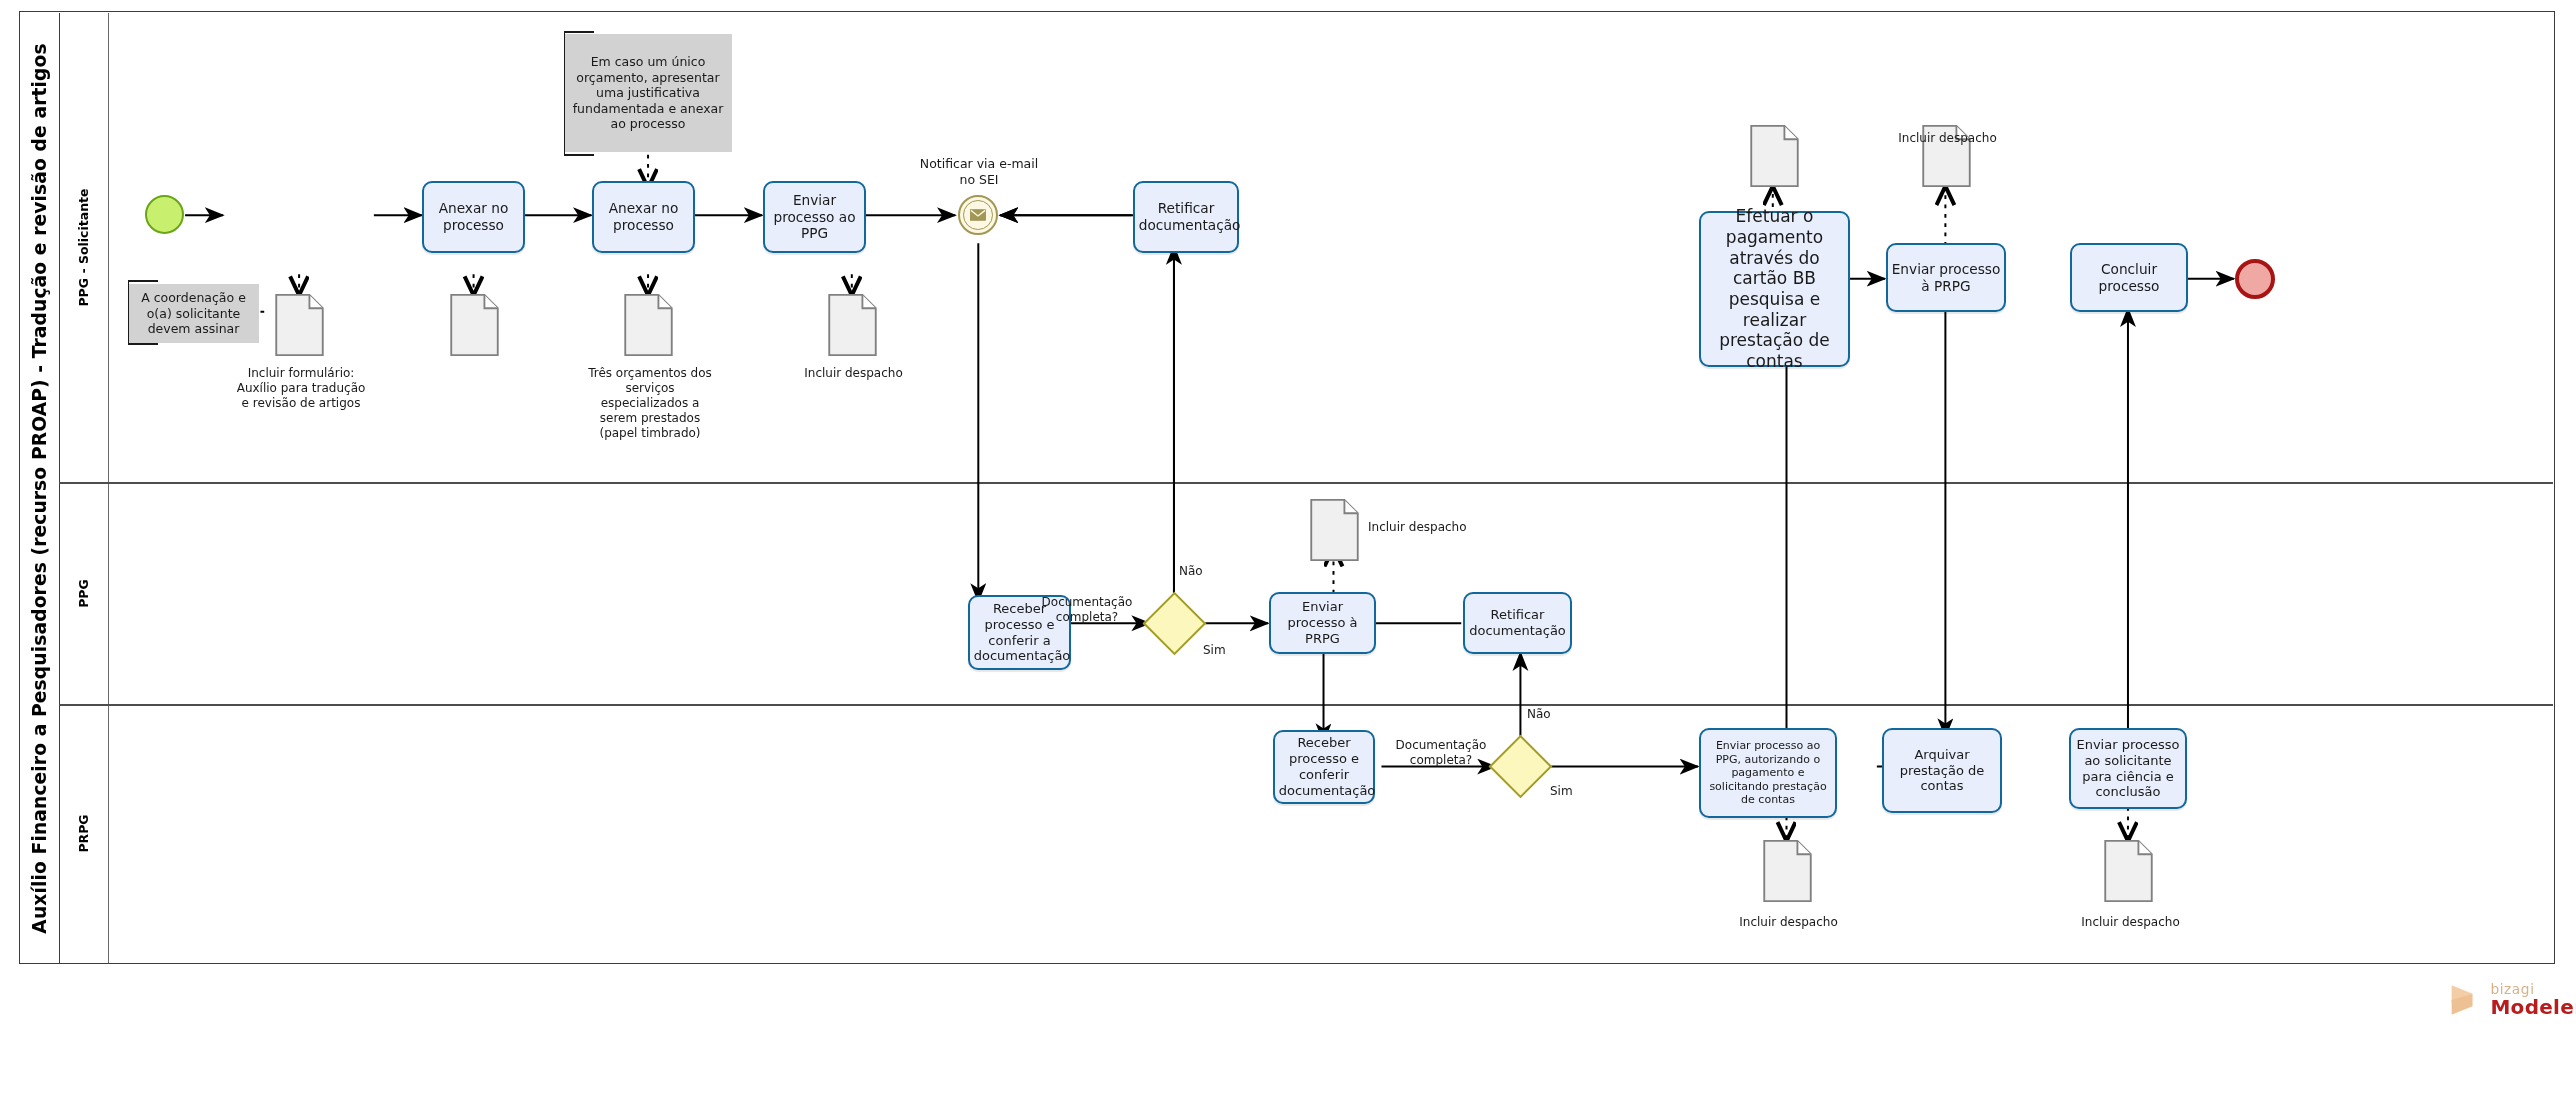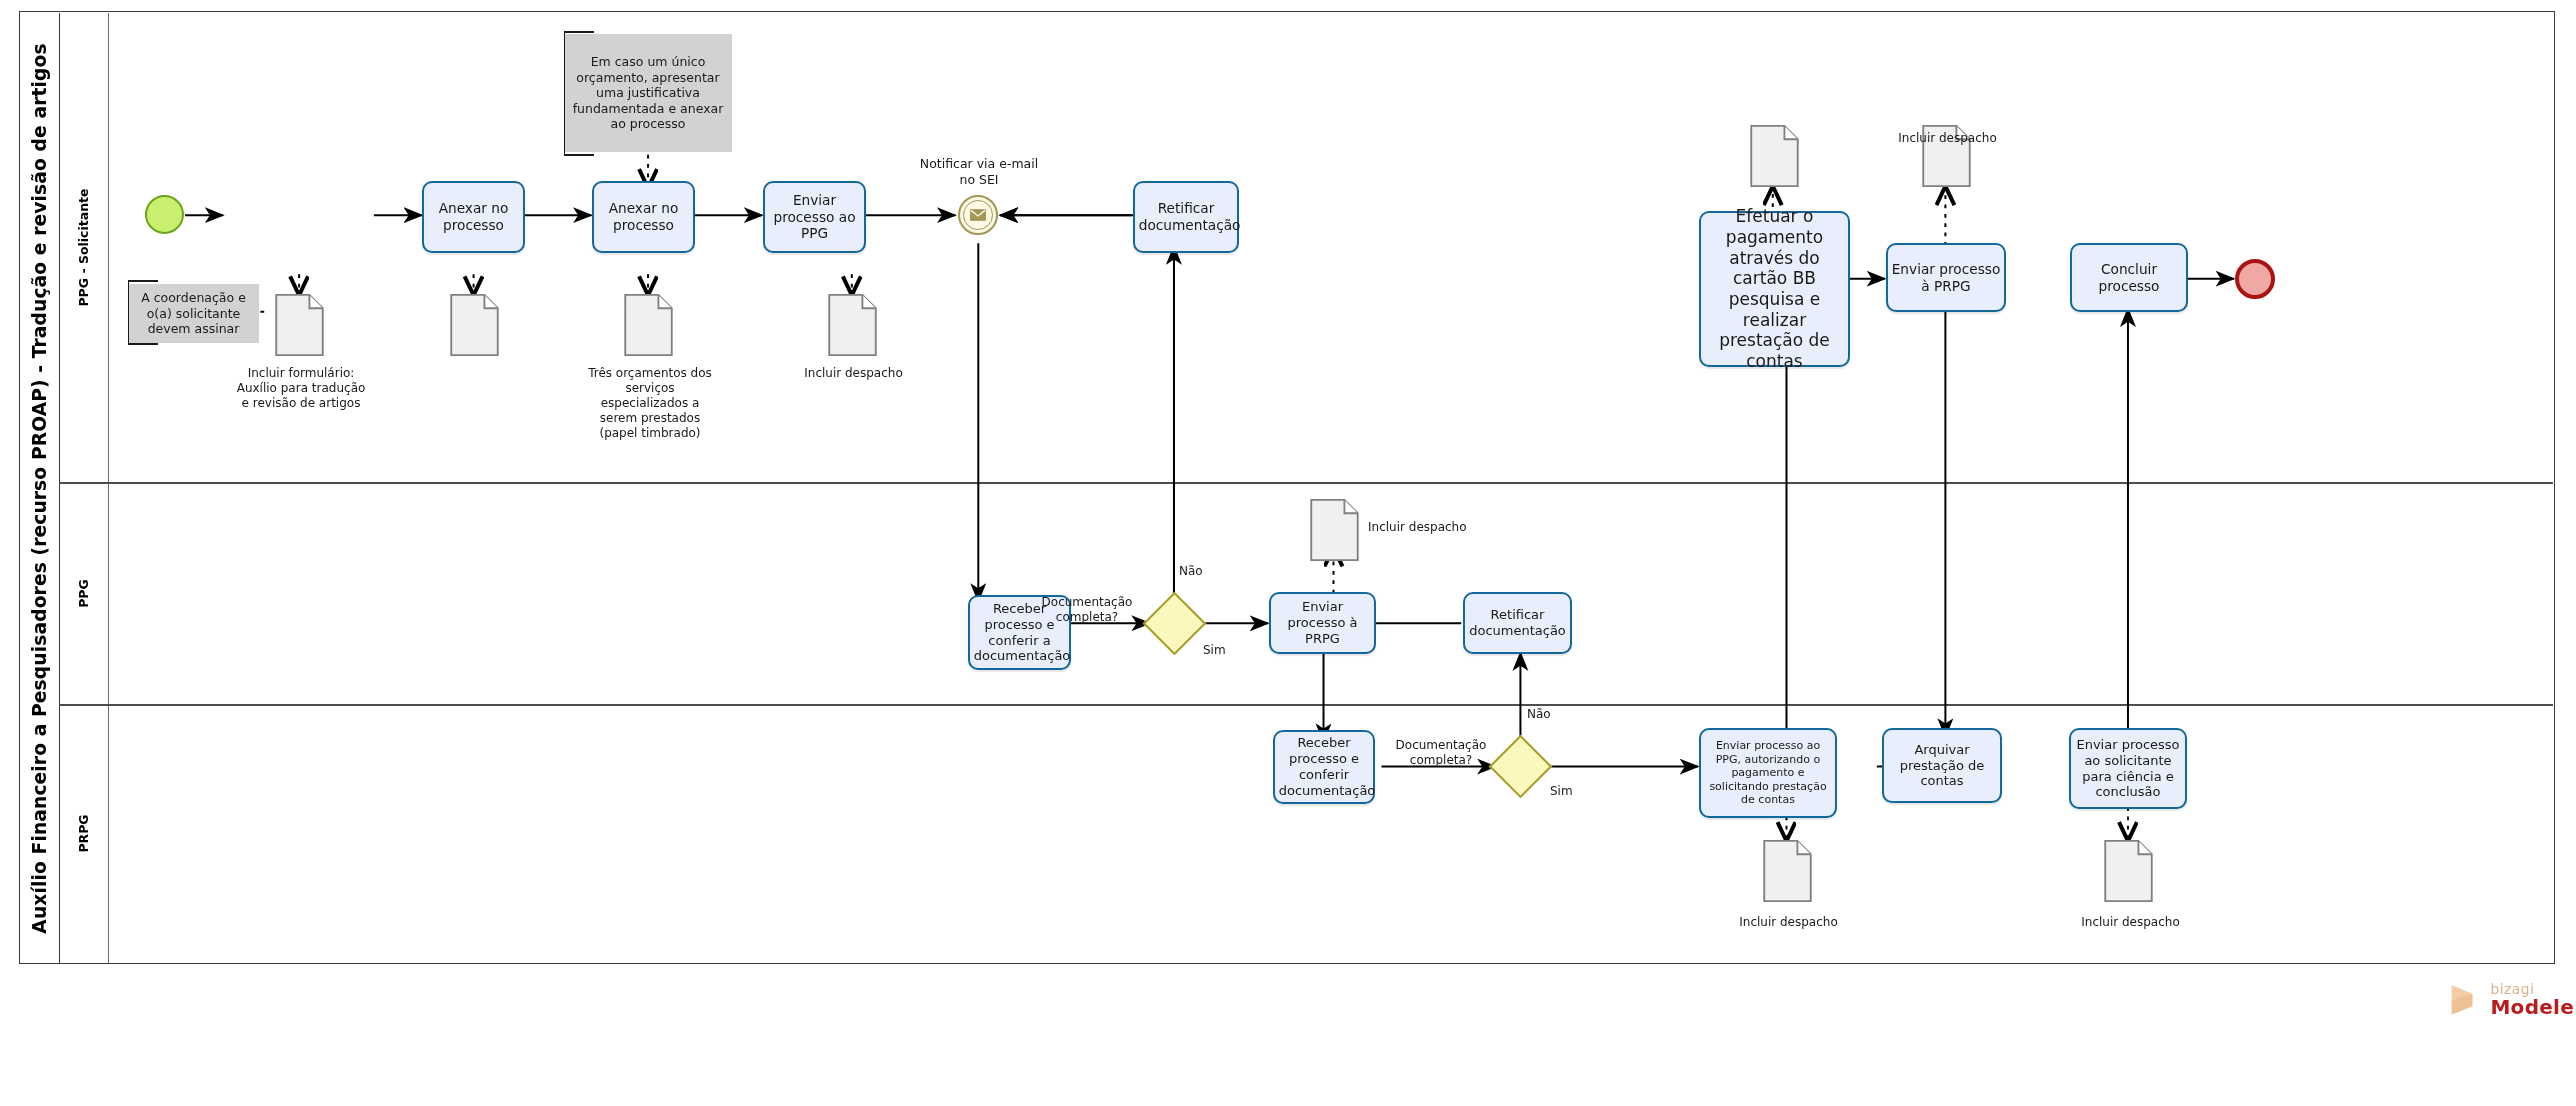--- a/index.html
+++ b/index.html
@@ -359,21 +359,21 @@
 
   <div class="node gateway" style="left:1498px;top:744px;width:45px;height:45px;"></div>
   <div class="lbl" style="left:1385px;top:738px;width:112px;font-size:12px;">Documentação completa?</div>
   <div class="lbl" style="left:1527px;top:707px;width:37px;font-size:12px;text-align:left;">Não</div>
   <div class="lbl" style="left:1550px;top:784px;width:37px;font-size:12px;text-align:left;">Sim</div>
 
   <div class="node task" style="left:1699px;top:728px;width:138px;height:90px;font-size:11px;">
     <span>Enviar processo ao PPG, autorizando o pagamento e solicitando prestação de contas</span>
   </div>
 
-  <div class="node task" style="left:1882px;top:728px;width:120px;height:75px;font-size:13px;">
+  <div class="node task" style="left:1882px;top:728px;width:120px;height:85px;font-size:13px;">
     <span>Arquivar prestação de contas</span>
   </div>
 
   <div class="node task" style="left:2069px;top:728px;width:118px;height:81px;font-size:13px;">
     <span>Enviar processo ao solicitante para ciência e conclusão</span>
   </div>
 
   <div class="doc" style="left:1763px;top:840px;">
     <svg width="49" height="62" viewBox="0 0 78 100">
       <path d="M1.5,1.5 L55,1.5 L76.5,23 L76.5,98.5 L1.5,98.5 Z" fill="#f0f0f0" stroke="#808080" stroke-width="3"></path>

